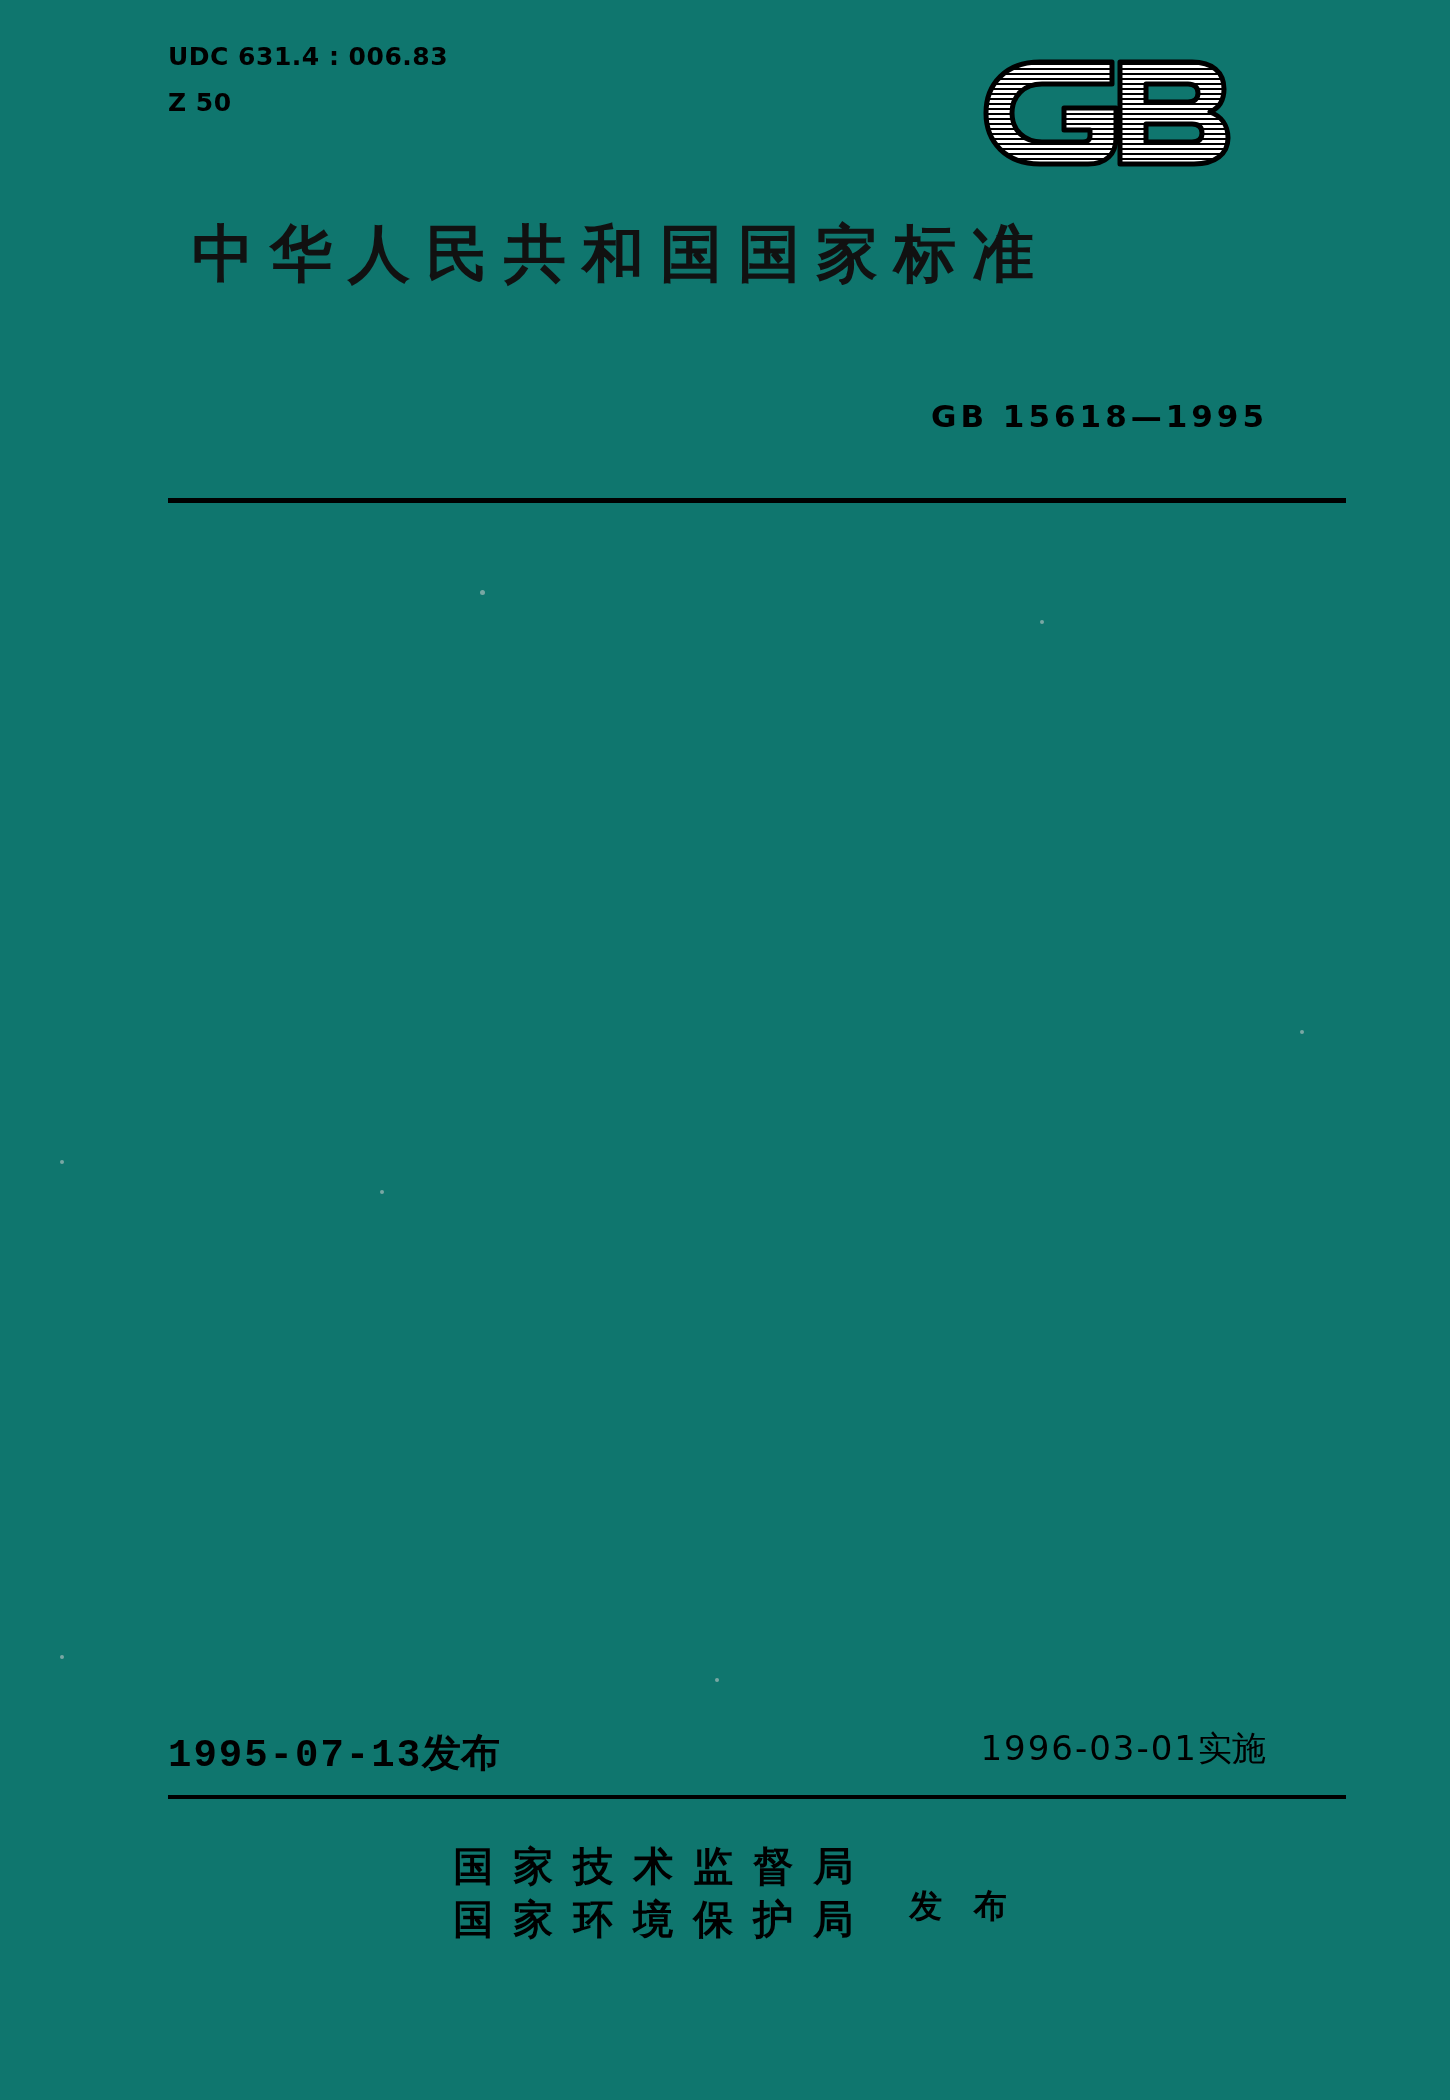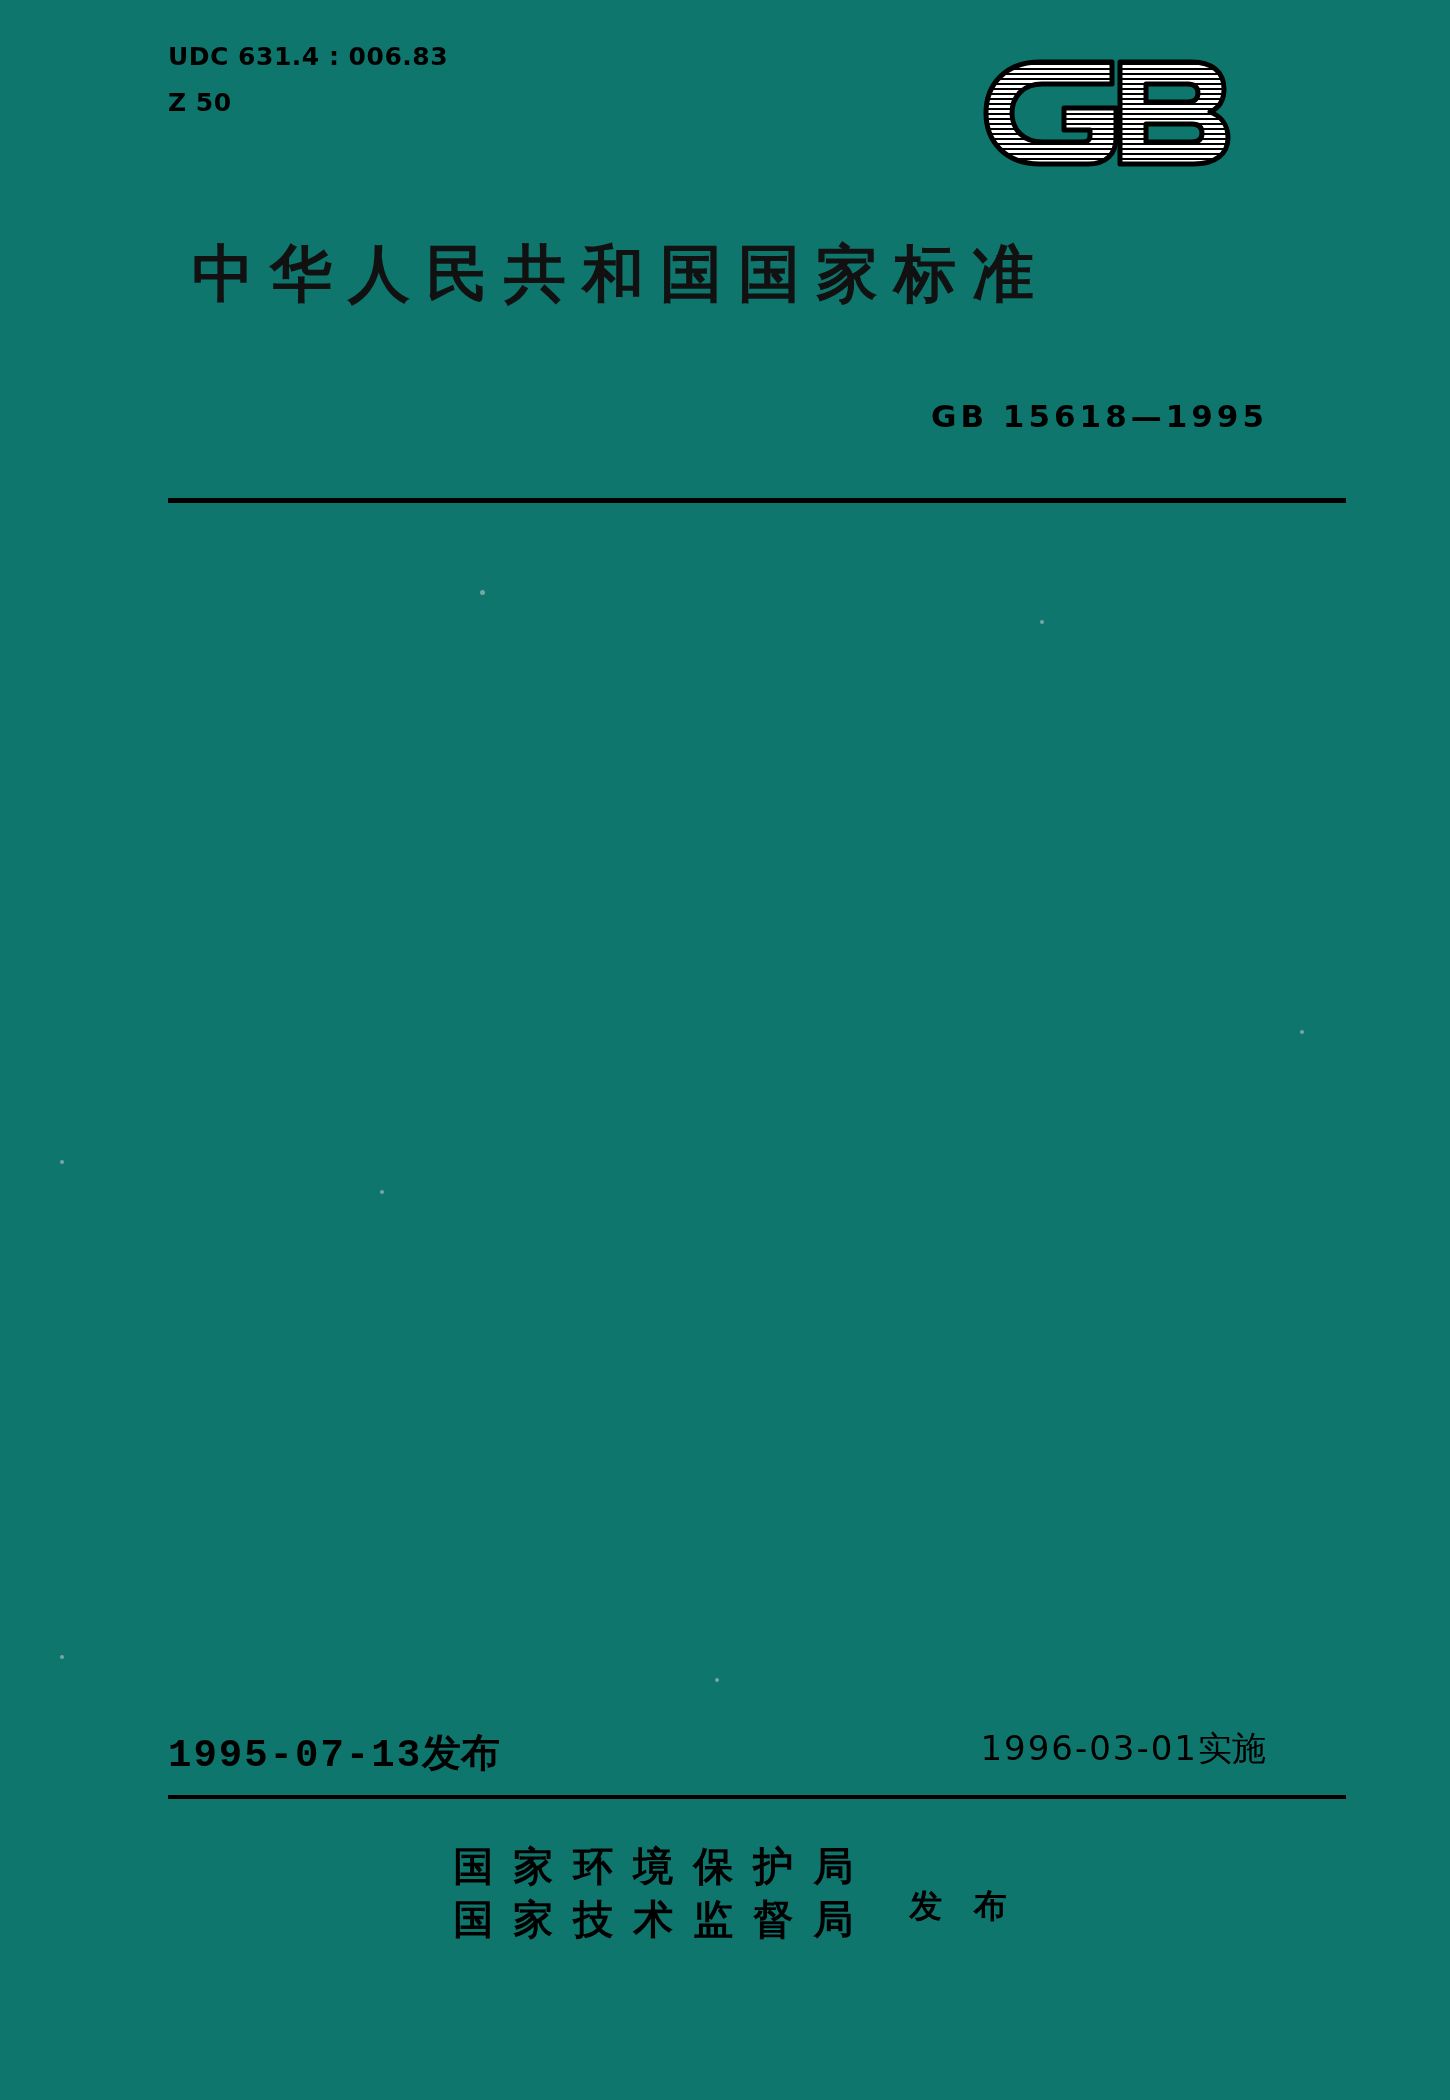--- a/index.html
+++ b/index.html
@@ -44,21 +44,21 @@
     top: 58px;
     width: 270px;
     height: 110px;
   }
   .gb-logo svg { display: block; }
 
   
   .nat-title {
     position: absolute;
     left: 0;
-    top: 232px;
+    top: 212px;
     width: 1226px;
     text-align: center;
     font-family: Liberation Serif, serif;
     font-weight: bold;
     font-size: 62px;
     letter-spacing: 16px;
     text-indent: 16px;
     color: #111;
   }
 
@@ -229,19 +229,19 @@
 
   <div class="date-issue">
     <span>1995-07-13</span><span class="date-cn">发布</span>
   </div>
   <div class="date-effective">
     <span>1996-03-01</span><span class="date-cn">实施</span>
   </div>
 
   <div class="issuers">
     <div class="issuer-names">
+      <div>国家技术监督局</div>
       <div>国家环境保护局</div>
-      <div>国家技术监督局</div>
     </div>
     <div class="issuer-publish">发 布</div>
   </div>
 
 </div>
 
 </body></html>

